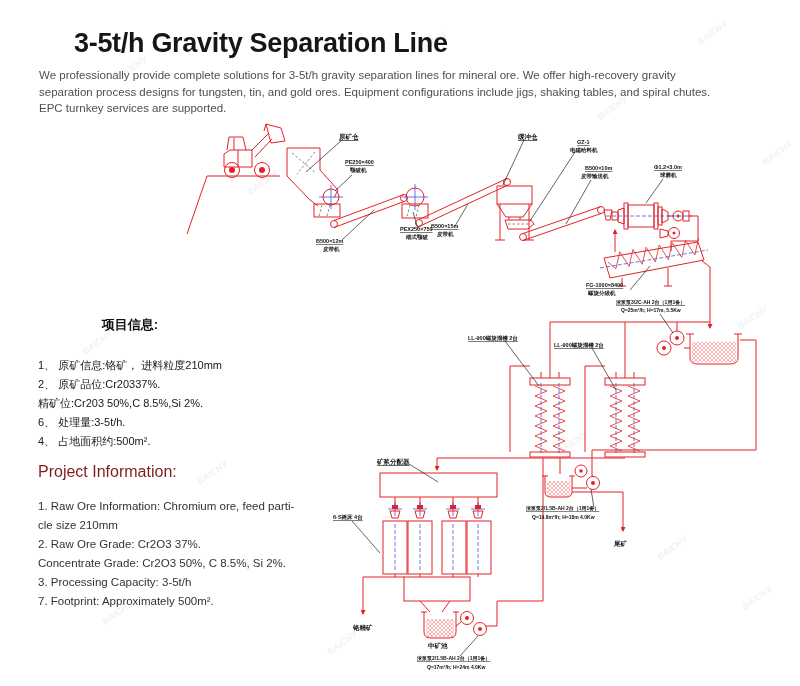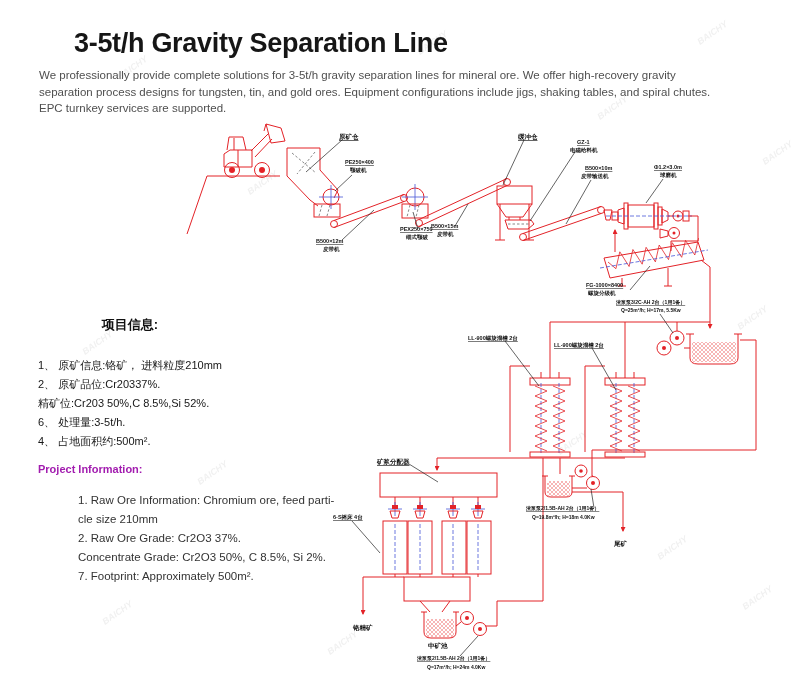--- a/index.html
+++ b/index.html
@@ -9,22 +9,22 @@
   .wm text{font:italic 700 9px "Liberation Sans",sans-serif;fill:#9a9a9a;opacity:.14;}
   .hdr-title{position:absolute;left:54px;top:28px;font-size:27px;font-weight:700;
              color:#161616;letter-spacing:-.3px;z-index:2;margin-left:20px;}
   .hdr-desc{position:absolute;left:39px;top:67px;width:676px;font-size:11.5px;
             color:#4f4f4f;line-height:1.45;z-index:2;}
   .cnblock{position:absolute;left:38px;top:316px;z-index:2;}
   .cnblock .h{font-size:13px;font-weight:700;color:#111;text-align:center;}
   .cnblock .items{margin-top:22px;}
   .cnblock .items div{font-size:11px;color:#171717;line-height:19px;}
   .enblock{position:absolute;left:38px;top:463px;z-index:2;}
-  .enblock .h{font-size:11px;font-weight:700;color:#a21caf;}
-  .enblock .items{margin-top:16px;margin-left:40px;}
+  .enblock .h{font-size:16px;font-weight:400;color:#7f1d1d;}
+  .enblock .items{margin-top:16px;}
   .enblock .items div{font-size:11.5px;color:#333;line-height:19px;}
   svg.diagram{position:absolute;left:0;top:0;z-index:1;}
   .red{stroke:#e32227;fill:none;stroke-width:1;}
   .redthin{stroke:#e32227;fill:none;stroke-width:.8;}
   .redfill{fill:#e32227;stroke:none;}
   .blue{stroke:#4656d7;fill:none;stroke-width:.8;}
   .bdash{stroke:#4656d7;fill:none;stroke-width:.8;stroke-dasharray:4 2;}
   .kdash{stroke:#555;fill:none;stroke-width:.7;stroke-dasharray:2.5 2;}
   .lead{stroke:#222;fill:none;stroke-width:.7;}
   .lbl{font:700 5.5px "Liberation Sans",sans-serif;fill:#111;}
@@ -57,33 +57,34 @@
   </svg>
 
   <div class="hdr-title">3-5t/h Gravity Separation Line</div>
   <div class="hdr-desc">We professionally provide complete solutions for 3-5t/h gravity separation lines for mineral ore. We offer high-recovery gravity separation process designs for tungsten, tin, and gold ores. Equipment configurations include jigs, shaking tables, and spiral chutes. EPC turnkey services are supported.</div>
 
   <div class="cnblock">
     <div class="h">项目信息:</div>
     <div class="items">
       <div>1、 原矿信息:铬矿， 进料粒度210mm</div>
       <div>2、 原矿品位:Cr20337%.</div>
-      <div>精矿位:Cr203 50%,C 8.5%,Si 52%.</div>
+      <div>精矿位:Cr203 50%,C 8.5%,Si 2%.</div>
       <div>6、 处理量:3-5t/h.</div>
       <div>4、 占地面积约:500m².</div>
     </div>
   </div>
 
   <div class="enblock">
     <div class="h">Project Information:</div>
     <div class="items">
       <div>1. Raw Ore Information: Chromium ore, feed parti-</div>
       <div>cle size 210mm</div>
       <div>2. Raw Ore Grade: Cr2O3 37%.</div>
       <div>Concentrate Grade: Cr2O3 50%, C 8.5%, Si 2%.</div>
+      <div>3. Processing Capacity: 3-5t/h</div>
       <div>7. Footprint: Approximately 500m².</div>
     </div>
   </div>
 
   <svg class="diagram" width="800" height="686" viewBox="0 0 800 686">
     <defs>
       <marker id="arr" viewBox="0 0 10 10" refX="8" refY="5" markerWidth="5" markerHeight="5" orient="auto-start-reverse">
         <path d="M0,0 L10,5 L0,10 Z" fill="#e32227"></path>
       </marker>
       <pattern id="hatch" width="4" height="4" patternUnits="userSpaceOnUse">

